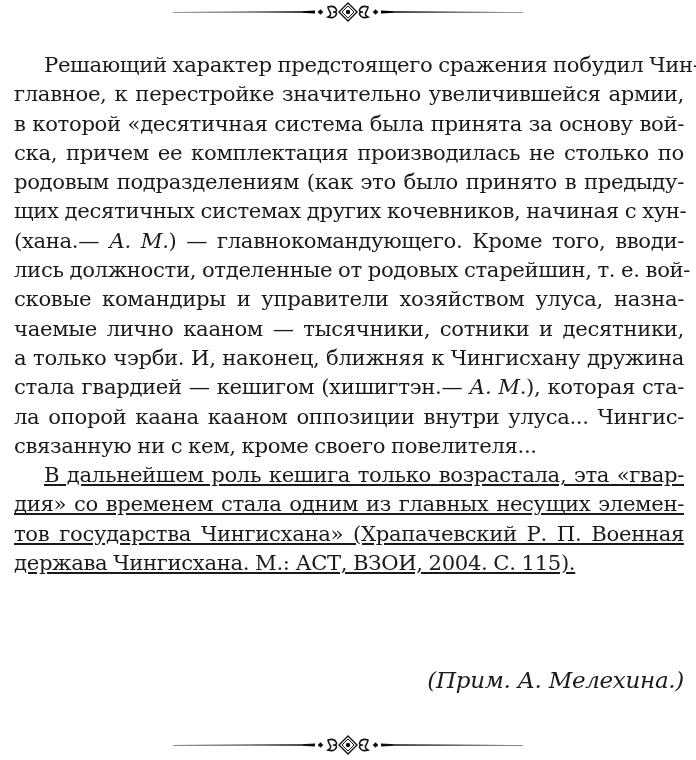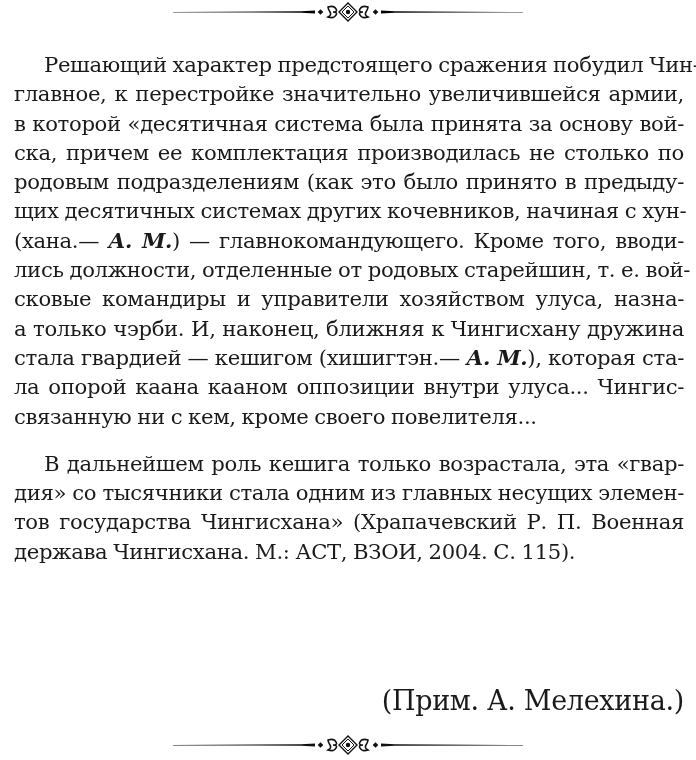--- a/index.html
+++ b/index.html
@@ -42,28 +42,29 @@
     }
     .para .line {
       display: block;
       text-align: justify;
       text-align-last: justify;
       white-space: nowrap;
       text-indent: 0;
     }
     .para .line.first { padding-left: 30px; }
     .para .line.last { text-align-last: left; }
-    .para + .para { margin-top: 18px; }
-    .em { font-style: italic; font-weight: bold; }
+    .para + .para { margin-top: 0; text-decoration: underline; }
+    .em { font-style: italic; }
     .signature {
       position: absolute;
       right: 12px;
-      top: 686px;
-      font-size: 27px;
+      top: 666px;
+      font-size: 23px;
       line-height: 29px;
+      font-style: italic;
       letter-spacing: -0.3px;
     }
   </style>
 </head>
 <body>
 
 <div class="ornament top">
   <svg viewBox="0 0 354 20">
     <defs>
       <linearGradient id="lgL" x1="0" x2="1" y1="0" y2="0">
@@ -91,28 +92,29 @@
   <p class="para" id="p1">
       <span class="line first">Решающий характер предстоящего сражения побудил Чин-</span>
       <span class="line">главное, к перестройке значительно увеличившейся армии,</span>
       <span class="line">в которой «десятичная система была принята за основу вой-</span>
       <span class="line">ска, причем ее комплектация производилась не столько по</span>
       <span class="line">родовым подразделениям (как это было принято в предыду-</span>
       <span class="line">щих десятичных системах других кочевников, начиная с хун-</span>
       <span class="line">(хана.— <span class="em">А. М.</span>) — главнокомандующего. Кроме того, вводи-</span>
       <span class="line">лись должности, отделенные от родовых старейшин, т. е. вой-</span>
       <span class="line">сковые командиры и управители хозяйством улуса, назна-</span>
+      <span class="line">чаемые лично кааном — тысячники, сотники и десятники,</span>
       <span class="line">а только чэрби. И, наконец, ближняя к Чингисхану дружина</span>
       <span class="line">стала гвардией — кешигом (хишигтэн.— <span class="em">А. М.</span>), которая ста-</span>
       <span class="line">ла опорой каана кааном оппозиции внутри улуса... Чингис-</span>
       <span class="line last">связанную ни с кем, кроме своего повелителя...</span>
     </p>
   <p class="para" id="p2">
       <span class="line first">В дальнейшем роль кешига только возрастала, эта «гвар-</span>
-      <span class="line">дия» со тысячники стала одним из главных несущих элемен-</span>
+      <span class="line">дия» со временем стала одним из главных несущих элемен-</span>
       <span class="line">тов государства Чингисхана» (Храпачевский Р. П. Военная</span>
       <span class="line last">держава Чингисхана. М.: АСТ, ВЗОИ, 2004. С. 115).</span>
     </p>
 </div>
 
 <div class="signature">(Прим. А. Мелехина.)</div>
 
 <div class="ornament bottom">
   <svg viewBox="0 0 354 20">
     <polygon points="2,10 130,9.3 144,8.6 144,11.4 130,10.7 2,10.4" fill="#111"></polygon>

